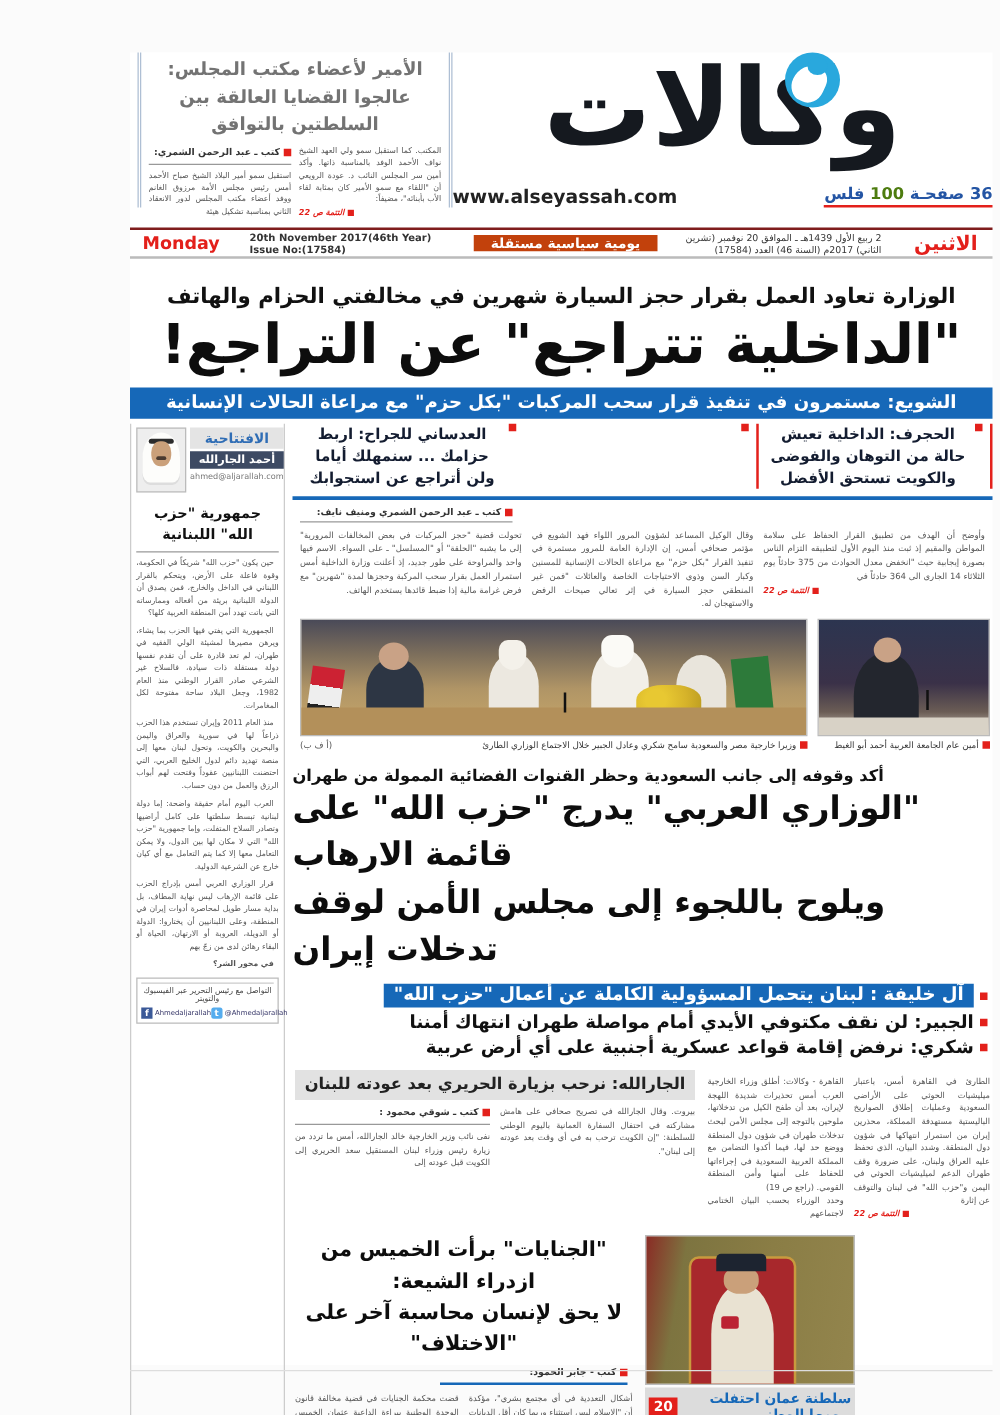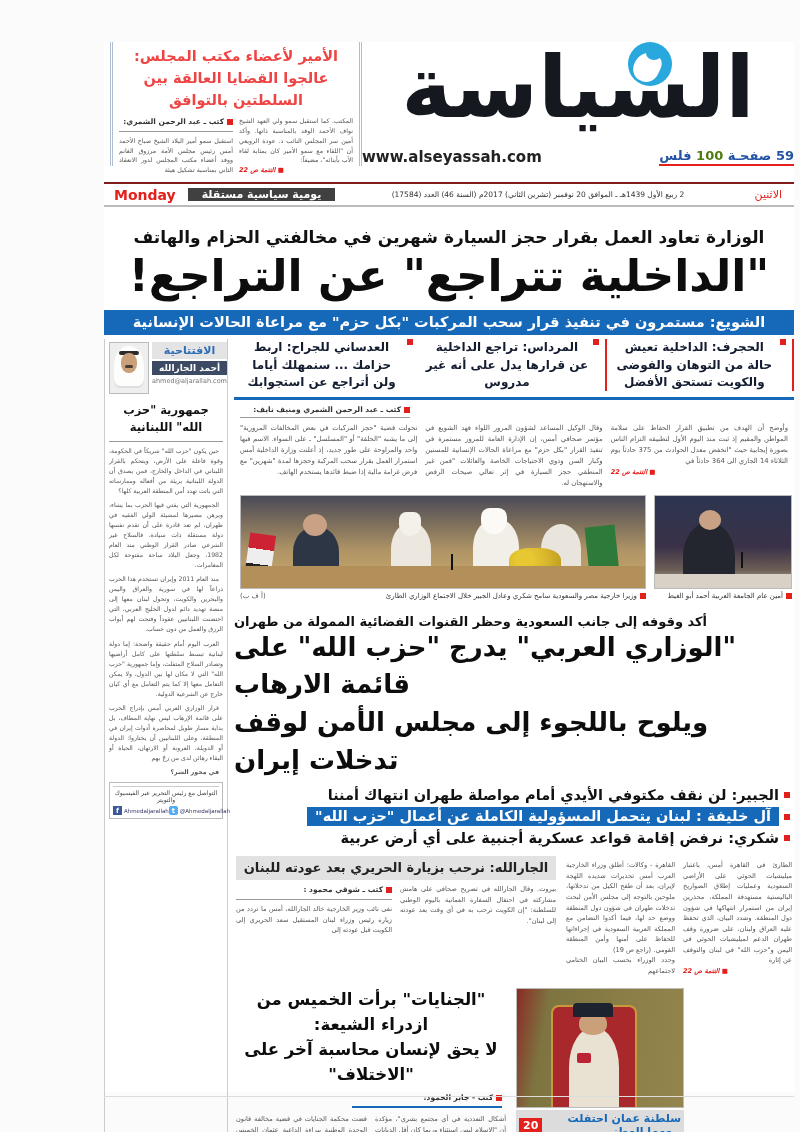--- a/index.html
+++ b/index.html
@@ -13,37 +13,37 @@
   .logo-text { font-size:86px; font-weight:bold; color:#15191f; text-align:center; line-height:1.0; letter-spacing:-4px; direction:rtl; margin-top:2px; }
   .globe { position:absolute; top:0px; left:266px; width:44px; height:44px; border-radius:50%; background:#29a8dd; overflow:hidden; }
   .globe:before { content:""; position:absolute; left:6px; top:10px; width:26px; height:30px; background:#fff; border-radius:60% 40% 50% 50%; transform:rotate(25deg); }
   .globe:after { content:""; position:absolute; left:18px; top:4px; width:16px; height:14px; background:#29a8dd; border-radius:50%; }
   .masthead-foot { position:absolute; bottom:0; left:0; right:0; display:flex; justify-content:space-between; align-items:flex-end; }
   .url { font-size:15px; font-weight:bold; color:#222; direction:ltr; }
   .pages { font-size:13px; font-weight:bold; color:#2455a4; direction:rtl; border-bottom:2px solid #e3201b; padding-bottom:1px; }
   .pages .price { color:#4d7c0f; }
 
   .box-story { width:252px; margin-left:6px; border-left:3px double #aebfd4; border-right:3px double #aebfd4; padding:4px 6px 2px; background:#fff; }
-  .box-story h2 { font-size:14.5px; line-height:1.5; color:#ef4444; text-align:center; font-weight:bold; direction:rtl; }
+  .box-story h2 { font-size:14.5px; line-height:1.5; color:#737373; text-align:center; font-weight:bold; direction:rtl; }
   .box-cols { display:flex; flex-direction:row-reverse; gap:6px; margin-top:5px; direction:rtl; }
   .box-col { flex:1; font-size:6.3px; line-height:1.55; text-align:justify; color:#555; }
   .byline { font-size:7.5px; font-weight:bold; color:#333; direction:rtl; display:flex; align-items:center; gap:3px; }
   .redsq { display:inline-block; width:6px; height:6px; background:#e3201b; flex:0 0 auto; }
   .rule { border-bottom:1px solid #999; margin:3px 0 4px; }
   .cont { color:#e3201b; font-size:6.5px; font-weight:bold; text-align:left; direction:rtl; margin-top:0;font-style:italic; }
 
   
   .date-bar { height:25px; border-top:2px solid #7f1d1d; border-bottom:2px solid #bbb; display:flex; align-items:center; font-size:9px; margin-top:16px; }
   .date-bar > div { display:flex; align-items:center; }
   .d-en-day { color:#e3201b; font-weight:bold; font-size:14px; padding:0 10px; }
   .d-sep { border-left:2px solid #8fa8c8; margin:3px 0; }
   .d-en-date { padding:0 12px; font-size:8px; font-weight:bold; color:#333; flex:1; }
-  .d-mid { background:#404040; color:#fff; font-weight:bold; font-size:11px; padding:0 14px; direction:rtl; }
+  .d-mid { background:#c2410c; color:#fff; font-weight:bold; font-size:11px; padding:0 14px; direction:rtl; }
   .d-ar-date { padding:0 12px; font-size:7.5px; color:#333; direction:rtl; flex:1; justify-content:center; }
-  .d-ar-day { color:#e3201b; font-weight:normal; font-size:11px; padding:0 12px; direction:rtl; }
+  .d-ar-day { color:#e3201b; font-weight:bold; font-size:16px; padding:0 12px; direction:rtl; }
 
   
   .lead { text-align:center; direction:rtl; padding-top:20px; }
   .lead-kicker { font-size:17px; font-weight:bold; color:#111; }
   .lead-head { font-size:44px; font-weight:bold; color:#0d0d0d; line-height:1.3; letter-spacing:-1px; }
   .blue-strip { background:#1668b8; color:#fff; font-weight:bold; font-size:14.5px; text-align:center; direction:rtl; padding:4px 0 5px; margin-top:6px; }
 
   
   .main-grid { display:flex; flex-direction:row-reverse; margin-top:4px; }
   .main-col { width:560px; }
@@ -130,25 +130,25 @@
   .table-front { position:absolute; left:0; right:0; bottom:0; height:22px; background:#b3905a; }
   .mic { position:absolute; width:2px; height:16px; background:#111; }
 </style>
 </head>
 <body>
 
 <div class="page">
 
   <div class="header-zone">
     <div class="masthead">
-      <div class="logo-text">السياسة</div>
+      <div class="logo-text">وكالات</div>
       <div class="globe"></div>
       <div class="masthead-foot">
         <div class="url">www.alseyassah.com</div>
-        <div class="pages"><span>59 صفحـة</span> <span class="price">100</span> <span>فلس</span></div>
+        <div class="pages"><span>36 صفحـة</span> <span class="price">100</span> <span>فلس</span></div>
       </div>
     </div>
     <div class="box-story">
       <h2>الأمير لأعضاء مكتب المجلس: عالجوا القضايا العالقة بين السلطتين بالتوافق</h2>
       <div class="box-cols">
         <div class="box-col">
           <div class="byline">
               <span class="redsq"></span>
               <span>كتب ـ عبد الرحمن الشمري:</span>
             </div>
@@ -159,20 +159,21 @@
           <span>المكتب. كما استقبل سمو ولي العهد الشيخ نواف الأحمد الوفد بالمناسبة ذاتها. وأكد أمين سر المجلس النائب د. عودة الرويعي أن "اللقاء مع سمو الأمير كان بمثابة لقاء الأب بأبنائه"، مضيفاً:</span>
           <div class="cont">■ التتمة ص 22</div>
         </div>
       </div>
     </div>
   </div>
 
   <div class="date-bar">
     <div class="d-en-day">Monday</div>
     <div class="d-sep"></div>
+    <div class="d-en-date">20th November 2017(46th Year) Issue No:(17584)</div>
     <div class="d-mid">يومية سياسية مستقلة</div>
     <div class="d-ar-date">2 ربيع الأول 1439هـ ـ الموافق 20 نوفمبر (تشرين الثاني) 2017م (السنة 46) العدد (17584)</div>
     <div class="d-sep"></div>
     <div class="d-ar-day">الاثنين</div>
   </div>
 
   <div class="lead">
     <div class="lead-kicker">الوزارة تعاود العمل بقرار حجز السيارة شهرين في مخالفتي الحزام والهاتف</div>
     <div class="lead-head">"الداخلية تتراجع" عن التراجع!</div>
   </div>
@@ -181,21 +182,20 @@
   <div class="main-grid">
     <div class="main-col">
 
       <div class="subheads">
         <div class="subhead">
             <span class="redsq"></span>
             <div class="txt">العدساني للجراح: اربط حزامك ... سنمهلك أياما ولن أتراجع عن استجوابك</div>
           </div>
         <div class="subhead">
             <span class="redsq"></span>
-            <div class="txt">المرداس: تراجع الداخلية عن قرارها يدل على أنه غير مدروس</div>
           </div>
         <div class="subhead">
             <span class="redsq"></span>
             <div class="txt">الحجرف: الداخلية تعيش حالة من التوهان والفوضى والكويت تستحق الأفضل</div>
           </div>
       </div>
 
       <div class="story-byline byline">
           <span class="redsq"></span>
           <span>كتب ـ عبد الرحمن الشمري ومنيف نايف:</span>
@@ -244,25 +244,25 @@
       </div>
 
       <div class="league">
         <div class="league-kicker">أكد وقوفه إلى جانب السعودية وحظر القنوات الفضائية الممولة من طهران</div>
         <div class="league-head">"الوزاري العربي" يدرج "حزب الله" على قائمة الارهاب</div>
         <div class="league-head">ويلوح باللجوء إلى مجلس الأمن لوقف تدخلات إيران</div>
       </div>
       <div class="league-bullets">
         <div class="lb">
             <span class="redsq"></span>
+            <span class="t hl">آل خليفة : لبنان يتحمل المسؤولية الكاملة عن أعمال "حزب الله"</span>
+          </div>
+        <div class="lb">
+            <span class="redsq"></span>
             <span class="t">الجبير: لن نقف مكتوفي الأيدي أمام مواصلة طهران انتهاك أمننا</span>
-          </div>
-        <div class="lb">
-            <span class="redsq"></span>
-            <span class="t hl">آل خليفة : لبنان يتحمل المسؤولية الكاملة عن أعمال "حزب الله"</span>
           </div>
         <div class="lb">
             <span class="redsq"></span>
             <span class="t">شكري: نرفض إقامة قواعد عسكرية أجنبية على أي أرض عربية</span>
           </div>
       </div>
 
       <div class="two-zone">
         <div class="zone-r">
           <div class="mini-cols">

